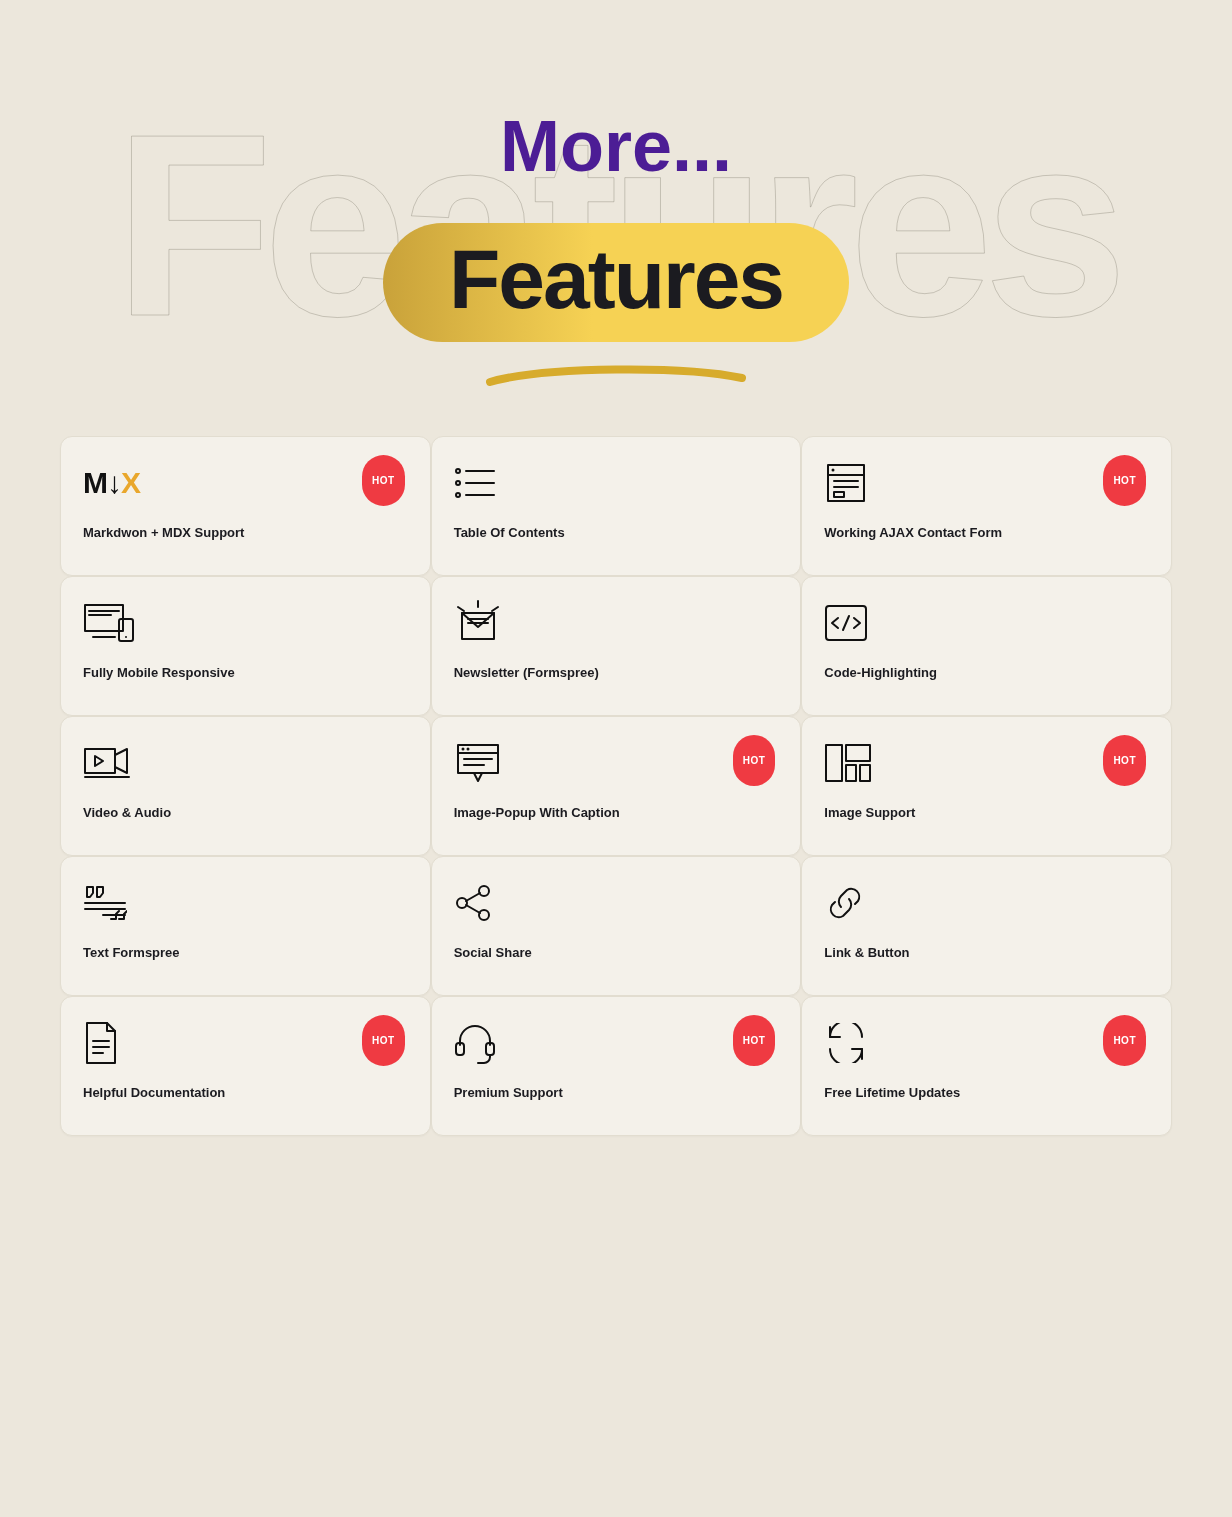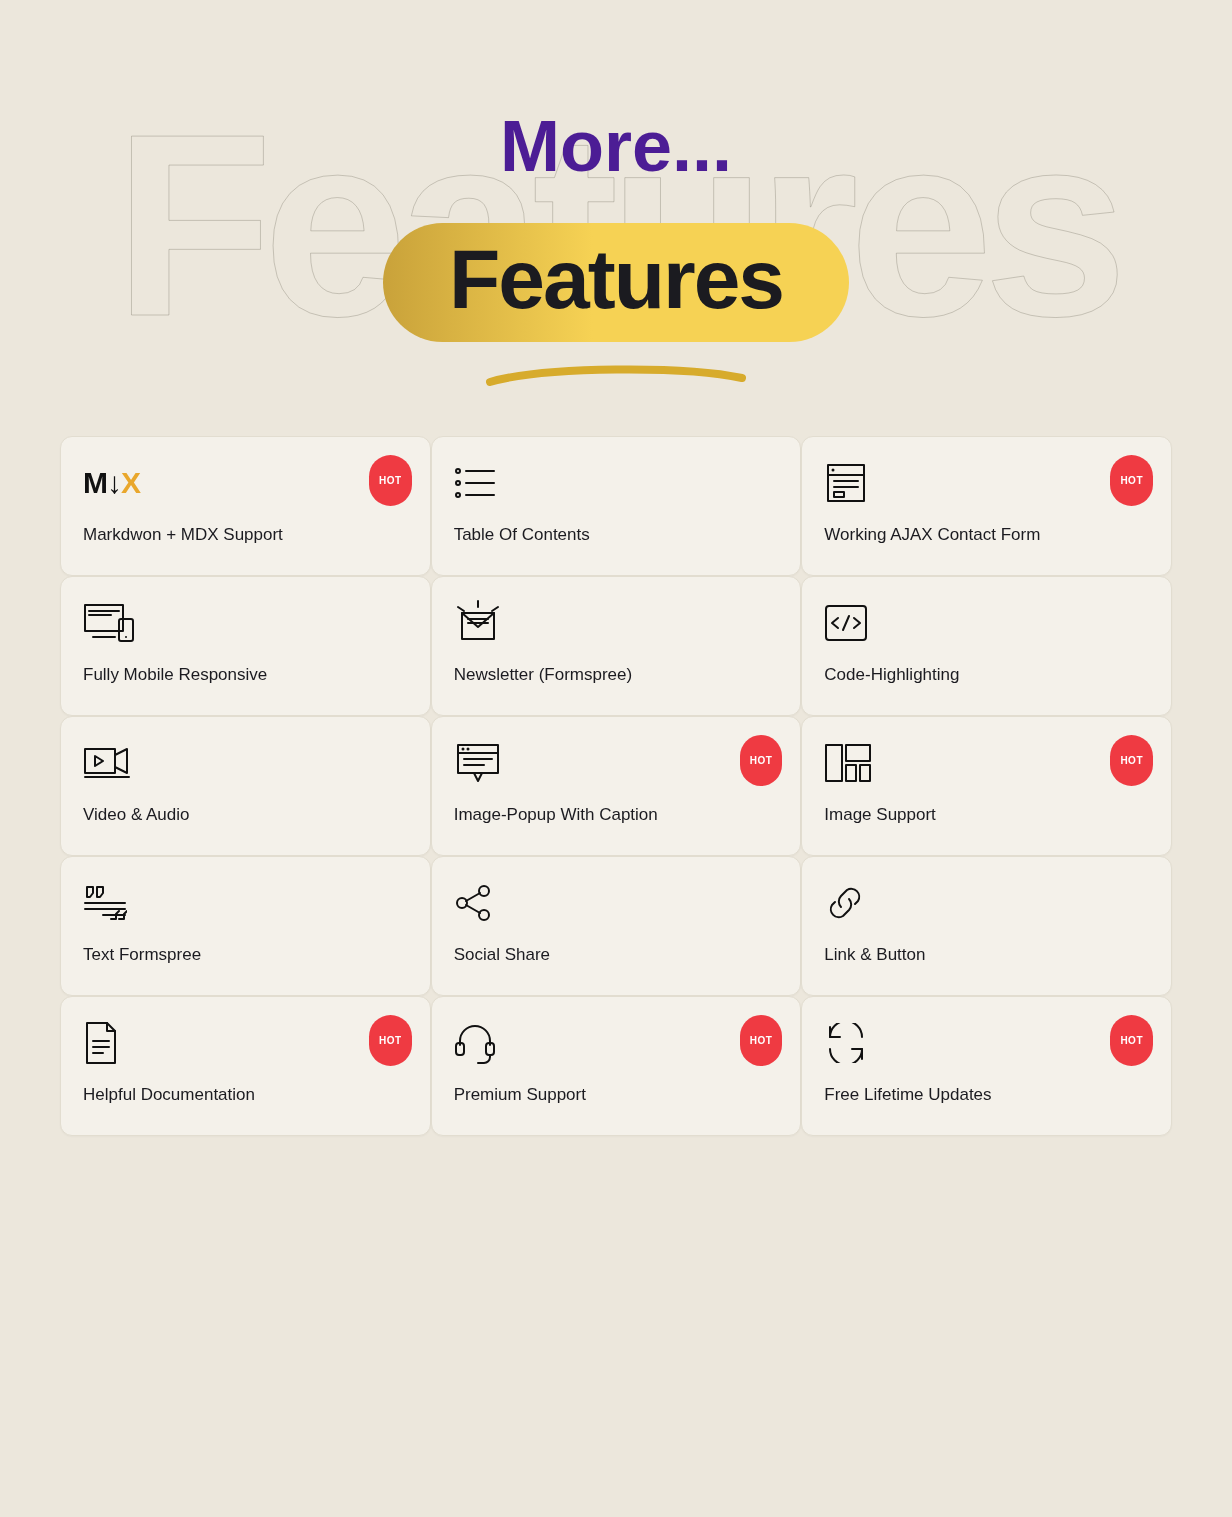--- a/index.html
+++ b/index.html
@@ -72,28 +72,28 @@
     min-height: 140px;
     box-shadow: 0 1px 2px rgba(0,0,0,0.03);
   }
   .card .icon {
     height: 48px;
     display: flex;
     align-items: center;
     margin-bottom: 18px;
   }
   .card .title {
-    font-size: 17px;
-    font-weight: 400;
+    font-size: 13px;
+    font-weight: 700;
     color: #1b1b20;
   }
   .badge {
     position: absolute;
     top: 18px;
-    right: 18px;
+    right: 25px;
     background: #ef3a42;
     color: #fff;
     font-size: 10px;
     font-weight: 800;
     letter-spacing: 0.5px;
     padding: 20px 10px;
     border-radius: 999px;
   }
   svg { display:block; }
   .mdx-text { font-weight:900; font-size:30px; letter-spacing:-1px; color:#111; }

